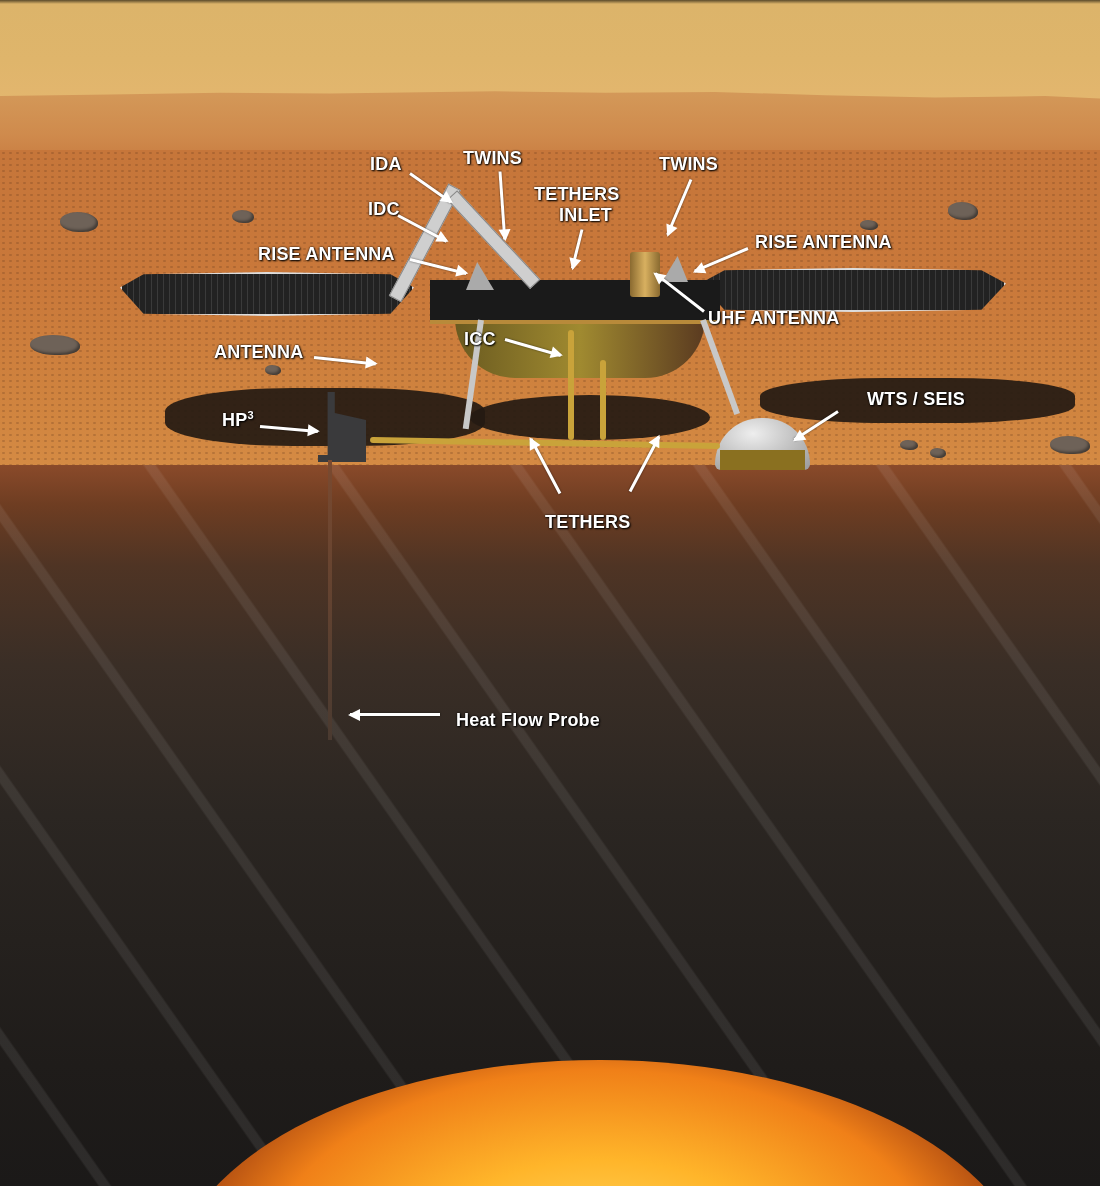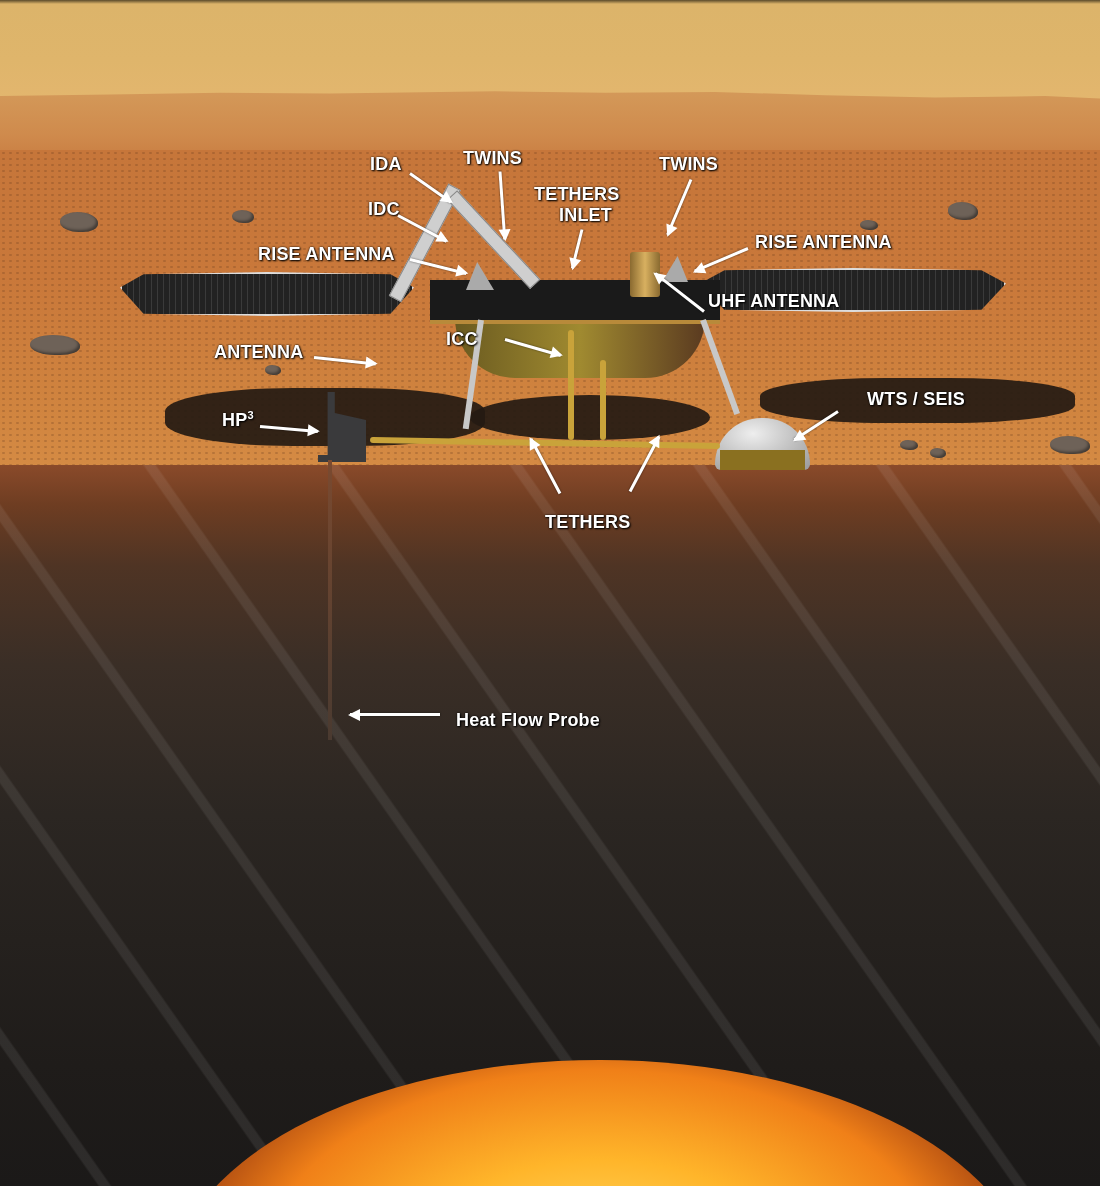--- a/index.html
+++ b/index.html
@@ -104,27 +104,27 @@
 
   <div class="label" style="left:659px;top:155px;">TWINS</div>
   <div class="arrow" style="left:691px;top:178px;width:60px;transform:rotate(113deg);"></div>
 
   <div class="label" style="left:258px;top:245px;">RISE ANTENNA</div>
   <div class="arrow" style="left:410px;top:258px;width:58px;transform:rotate(14deg);"></div>
 
   <div class="label" style="left:755px;top:233px;">RISE ANTENNA</div>
   <div class="arrow" style="left:748px;top:247px;width:58px;transform:rotate(157deg);"></div>
 
-  <div class="label" style="left:708px;top:292px;">UHF ANTENNA</div>
+  <div class="label" style="left:708px;top:309px;">UHF ANTENNA</div>
   <div class="arrow" style="left:704px;top:310px;width:62px;transform:rotate(-142deg);"></div>
 
   <div class="label" style="left:214px;top:343px;">ANTENNA</div>
   <div class="arrow" style="left:314px;top:356px;width:62px;transform:rotate(6deg);"></div>
 
-  <div class="label" style="left:446px;top:330px;">ICC</div>
+  <div class="label" style="left:464px;top:330px;">ICC</div>
   <div class="arrow" style="left:505px;top:338px;width:58px;transform:rotate(16deg);"></div>
 
   <div class="label" style="left:222px;top:410px;">
     <span>HP</span><sup>3</sup>
   </div>
   <div class="arrow" style="left:260px;top:425px;width:58px;transform:rotate(5deg);"></div>
 
   <div class="label" style="left:843px;top:390px;margin-left:24px;">WTS / SEIS</div>
   <div class="arrow" style="left:838px;top:410px;width:52px;transform:rotate(147deg);"></div>
 

